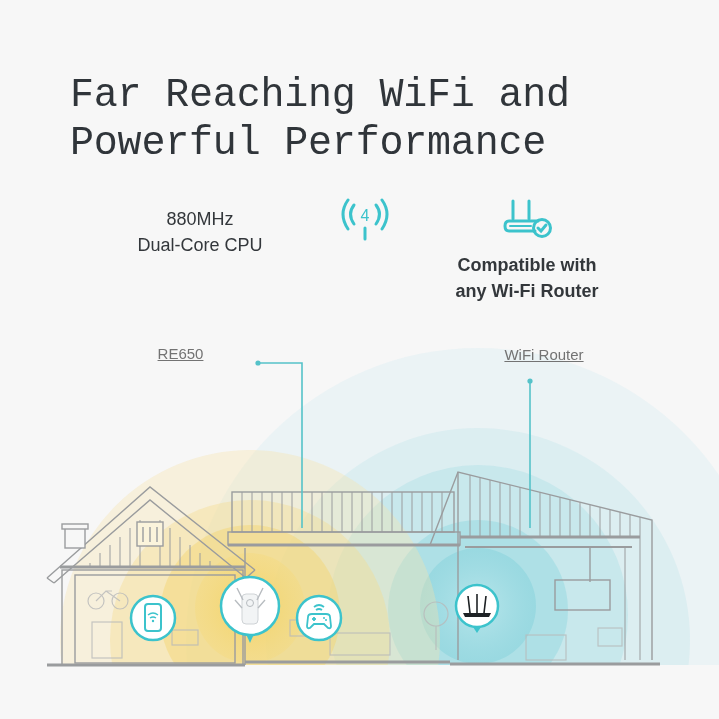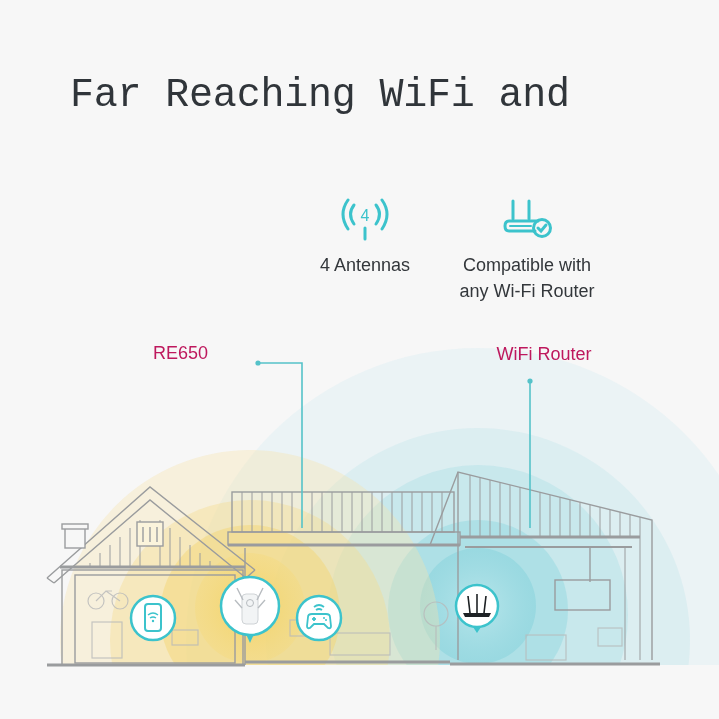--- a/index.html
+++ b/index.html
@@ -21,21 +21,21 @@
     .feature {
       position: absolute; top: 196px; width: 200px;
       text-align: center;
     }
     .feature .icon { height: 46px; display: flex; justify-content: center; align-items: center; }
     .feature .label {
       margin-top: 10px; font-size: 18px; line-height: 26px; color: #33373b;
     }
     .feature .label span { display: block; }
     .callout {
-      position: absolute; font-size: 18px; line-height: 19px; color: #be185d; text-align: center;
+      position: absolute; font-size: 15px; line-height: 19px; color: #737373; text-align: center; text-decoration: underline;
     }
     .callout span { display: block; }
     .scene { position: absolute; left: 0; top: 0; }
   </style>
 </head>
 <body>
 
 <svg class="scene" width="719" height="719" viewBox="0 0 719 719" xmlns="http://www.w3.org/2000/svg">
   <defs>
     <radialGradient id="yelGrad" cx="50%" cy="50%" r="50%">
@@ -217,44 +217,46 @@
       <path d="M463 613 L491 613 L489 617 L465 617 Z" fill="#1e2225"></path>
       <line x1="468" y1="596" x2="470" y2="613" stroke="#1e2225" stroke-width="1.6"></line>
       <line x1="477" y1="594" x2="477" y2="613" stroke="#1e2225" stroke-width="1.6"></line>
       <line x1="486" y1="596" x2="484" y2="613" stroke="#1e2225" stroke-width="1.6"></line>
     </g>
   </g>
 </svg>
 
 <h1 class="headline">
   <span>Far Reaching WiFi and</span>
+  <span>Powerful Performance</span>
 </h1>
 
 <div class="feature" style="left:100px;">
+  <div class="label">
+    <span>880MHz</span>
+    <span>Dual-Core CPU</span>
+  </div>
 </div>
 
 <div class="feature" style="left:265px;">
   <div class="icon">
     <svg width="48" height="44" viewBox="0 0 48 44">
       <g stroke="#3cc3cc" stroke-width="3" fill="none" stroke-linecap="round">
         <path d="M13 8 Q6 17 13 27"></path>
           <path d="M7 3 Q-3 17 7 32"></path>
         <path d="M35 8 Q42 17 35 27"></path>
           <path d="M41 3 Q51 17 41 32"></path>
         <line x1="24" y1="31" x2="24" y2="42"></line>
       </g>
       <text x="24" y="24" text-anchor="middle" font-size="16" fill="#3cc3cc" font-family="Liberation Sans, sans-serif">4</text>
     </svg>
   </div>
-  <div class="label">
-    <span>4 Antennas</span>
-  </div>
-</div>
-
-<div class="feature" style="left:427px;">
+</div>
+
+<div class="feature" style="left:427px;font-weight:bold;">
   <div class="icon">
     <svg width="52" height="44" viewBox="0 0 52 44">
       <g stroke="#3cc3cc" stroke-width="3" fill="none" stroke-linecap="round">
         <line x1="12" y1="4" x2="12" y2="22"></line>
         <line x1="28" y1="4" x2="28" y2="22"></line>
         <path d="M37 24 L8 24 Q4 24 4 29 Q4 34 8 34 L34 34"></path>
         <line x1="9" y1="29" x2="30" y2="29" stroke-width="2"></line>
         <circle cx="41" cy="31" r="8.5"></circle>
         <path d="M37 31 L40 34 L45 28"></path>
       </g>

